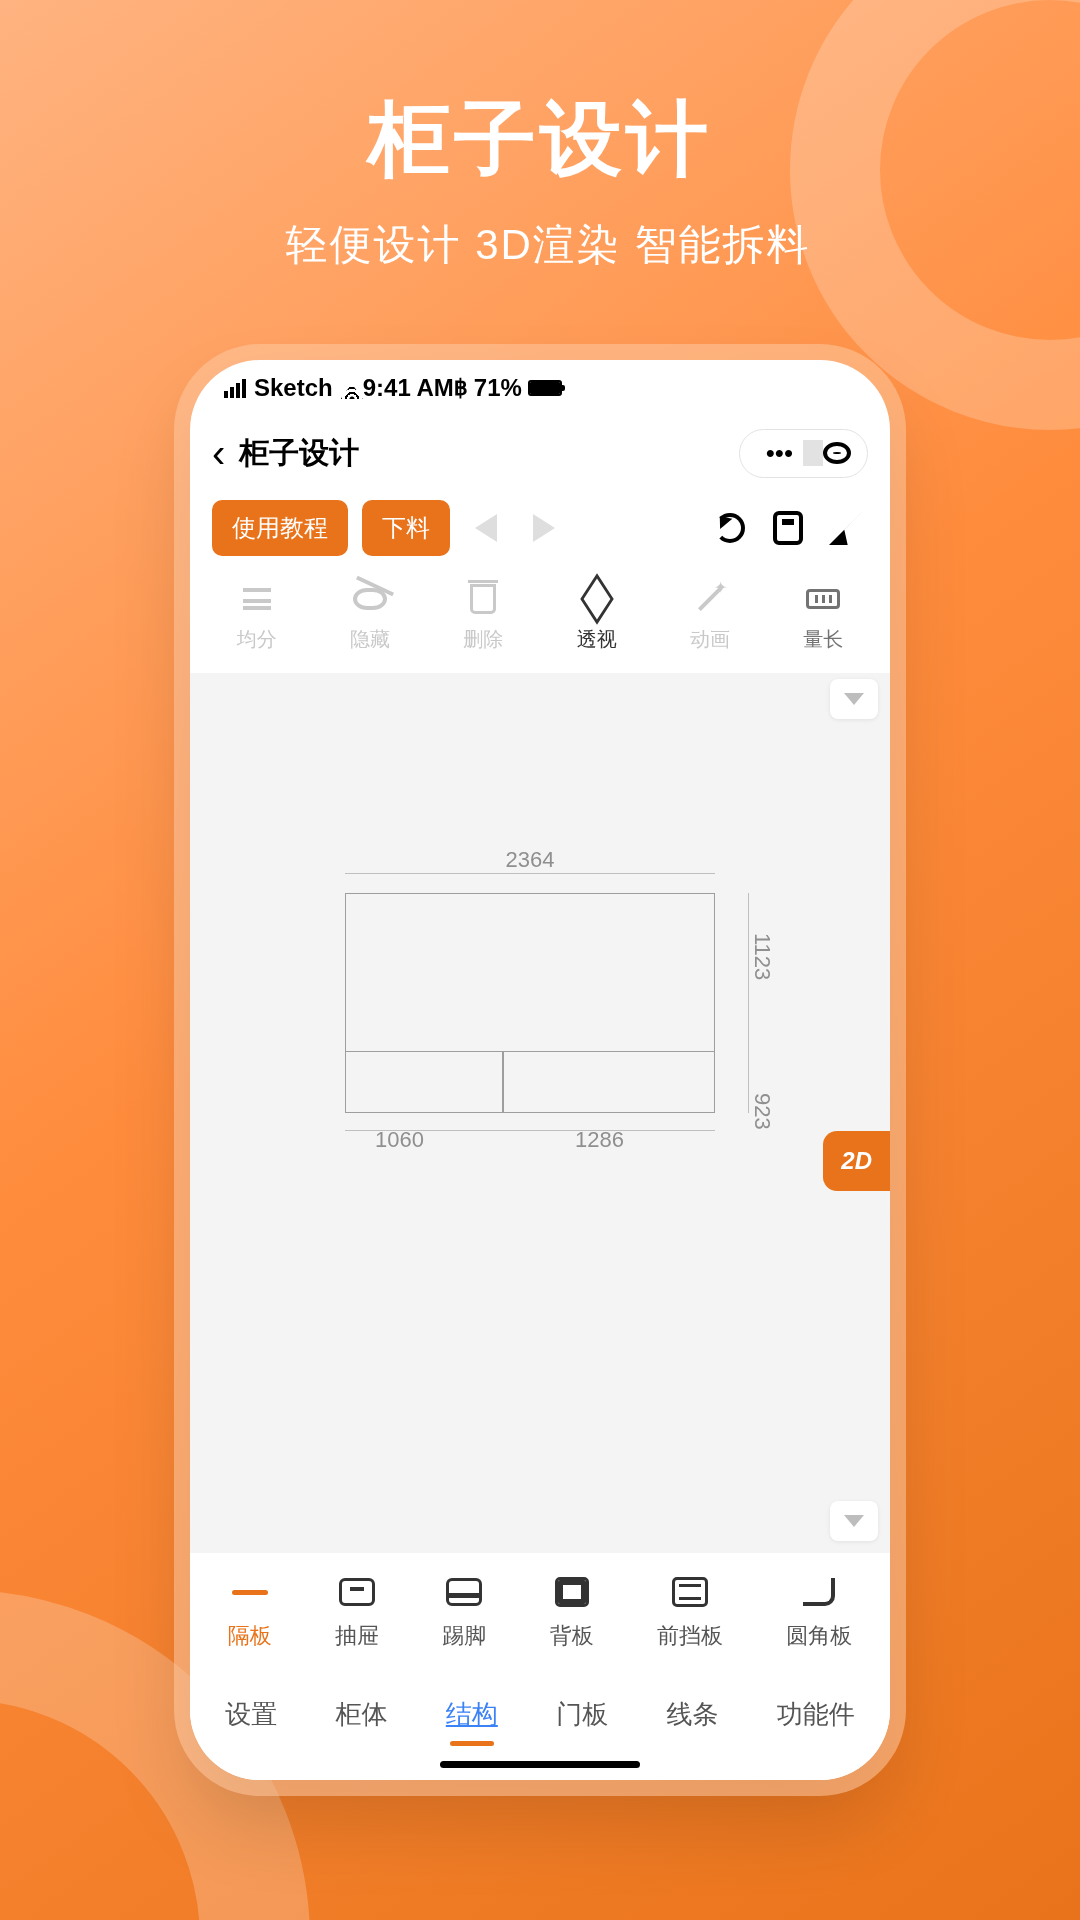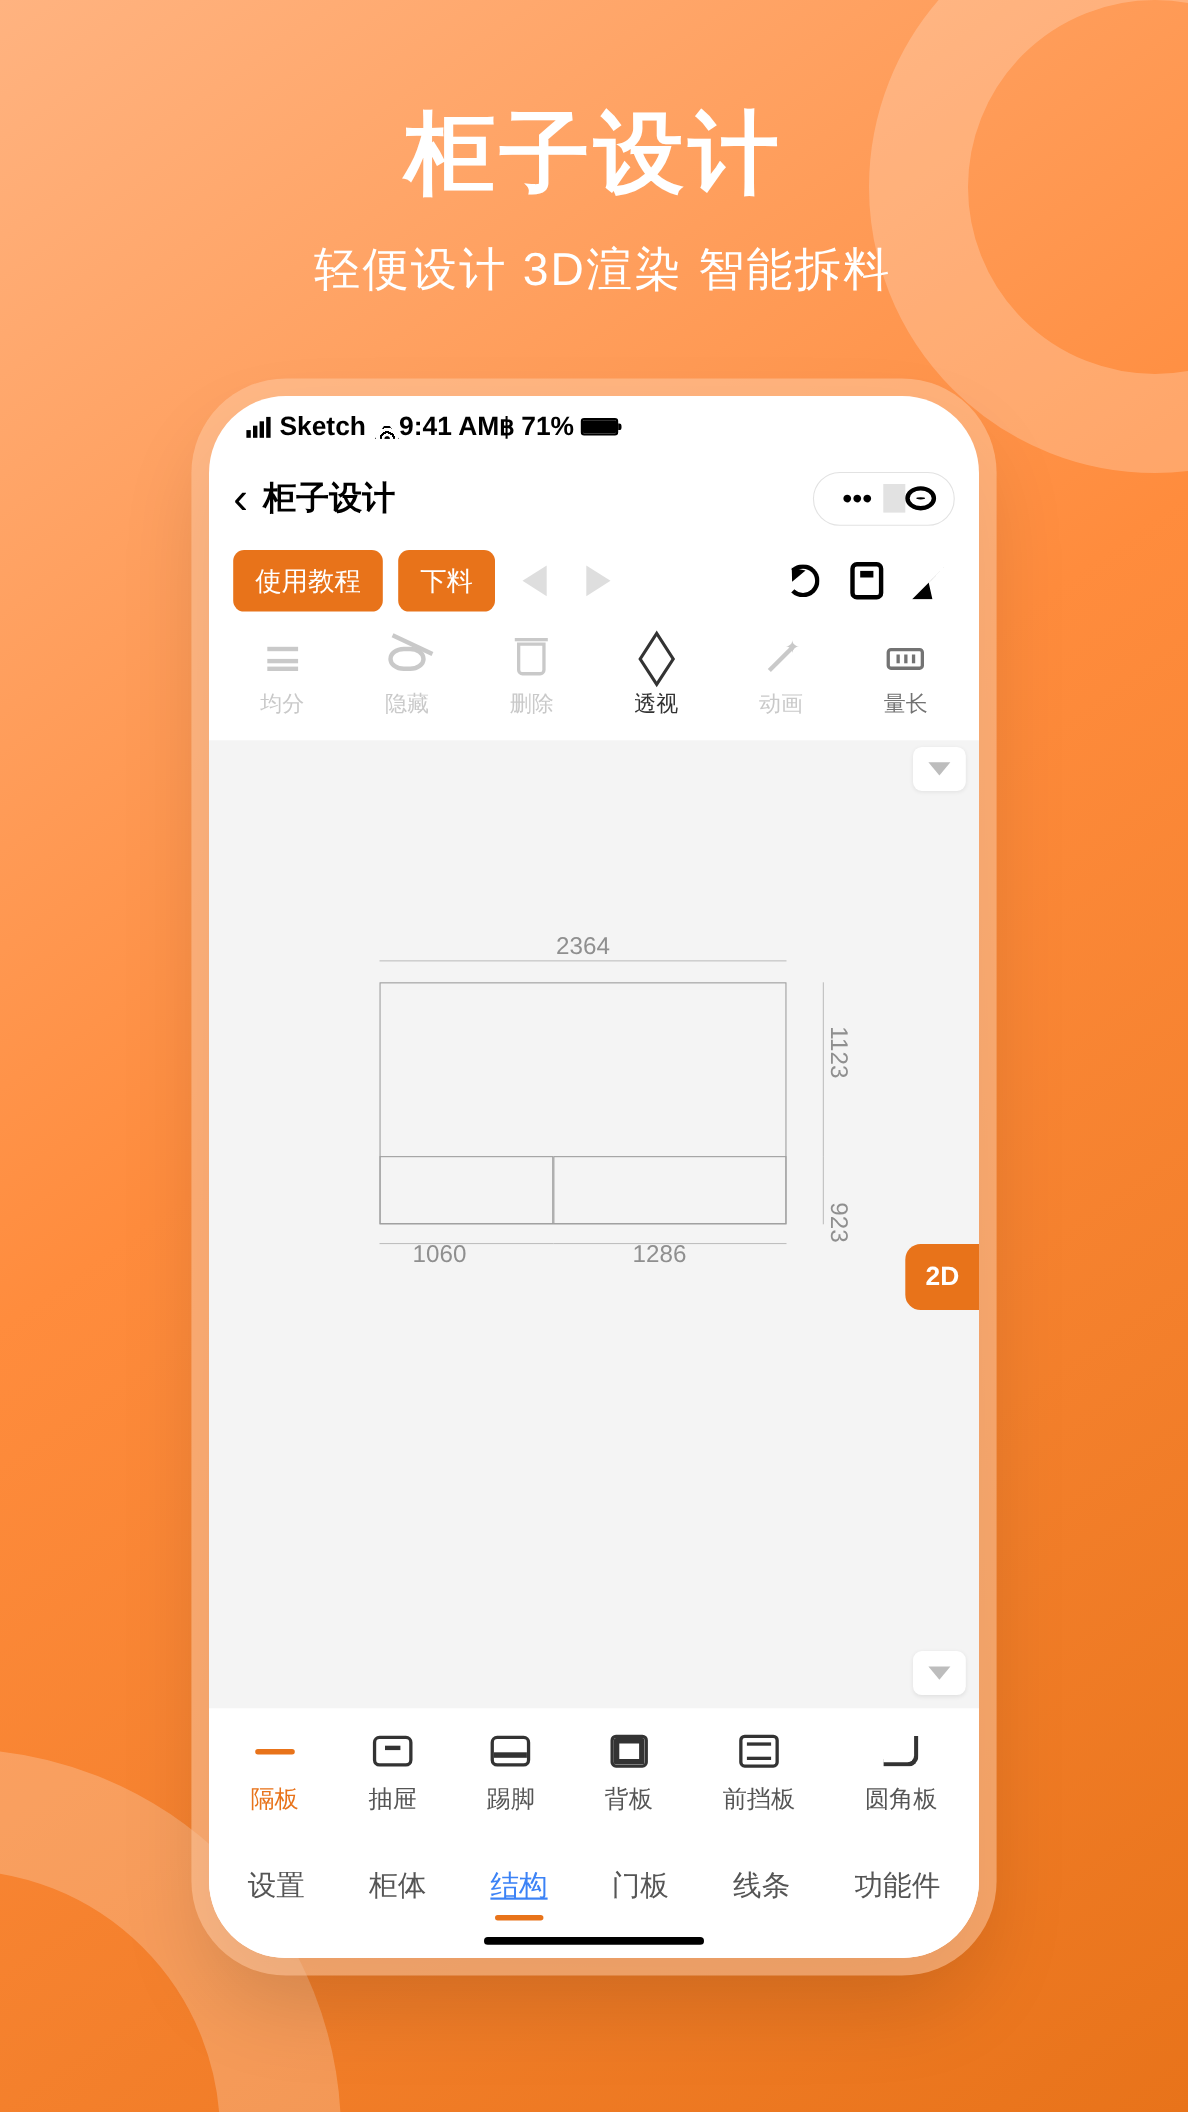--- a/index.html
+++ b/index.html
@@ -166,21 +166,21 @@
 .chev {
   position:absolute; right:12px; width:48px; height:40px; background:#fff; border-radius:8px;
   display:flex; align-items:center; justify-content:center; color:#bdbdbd; box-shadow:0 1px 4px rgba(0,0,0,.08);
 }
 .chev.top{ top:6px; }
 .chev.bot{ bottom:12px; }
 .chev::after{content:"";border-left:10px solid transparent;border-right:10px solid transparent;border-top:12px solid #bdbdbd;}
 .badge2d{
   position:absolute; right:0; top:52%;
   background:#e8731a; color:#fff; font-size:24px; font-weight:600;
-  padding:16px 18px; border-radius:14px 0 0 14px;
+  padding:16px 18px; border-radius:14px 0 0 14px;font-style:italic;
 }
 .drawing{
   position:absolute; left:155px; top:220px; width:370px; height:220px;
 }
 .dim{ position:absolute; color:#8f8f8f; font-size:22px; }
 .dim.top-d{ left:0; width:100%; text-align:center; top:-46px; }
 .dim.right-1{ right:-60px; top:40px; writing-mode:vertical-rl; }
 .dim.right-2{ right:-60px; top:200px; writing-mode:vertical-rl; }
 .dim.bot-1{ bottom:-40px; left:30px; }
 .dim.bot-2{ bottom:-40px; left:230px; }

